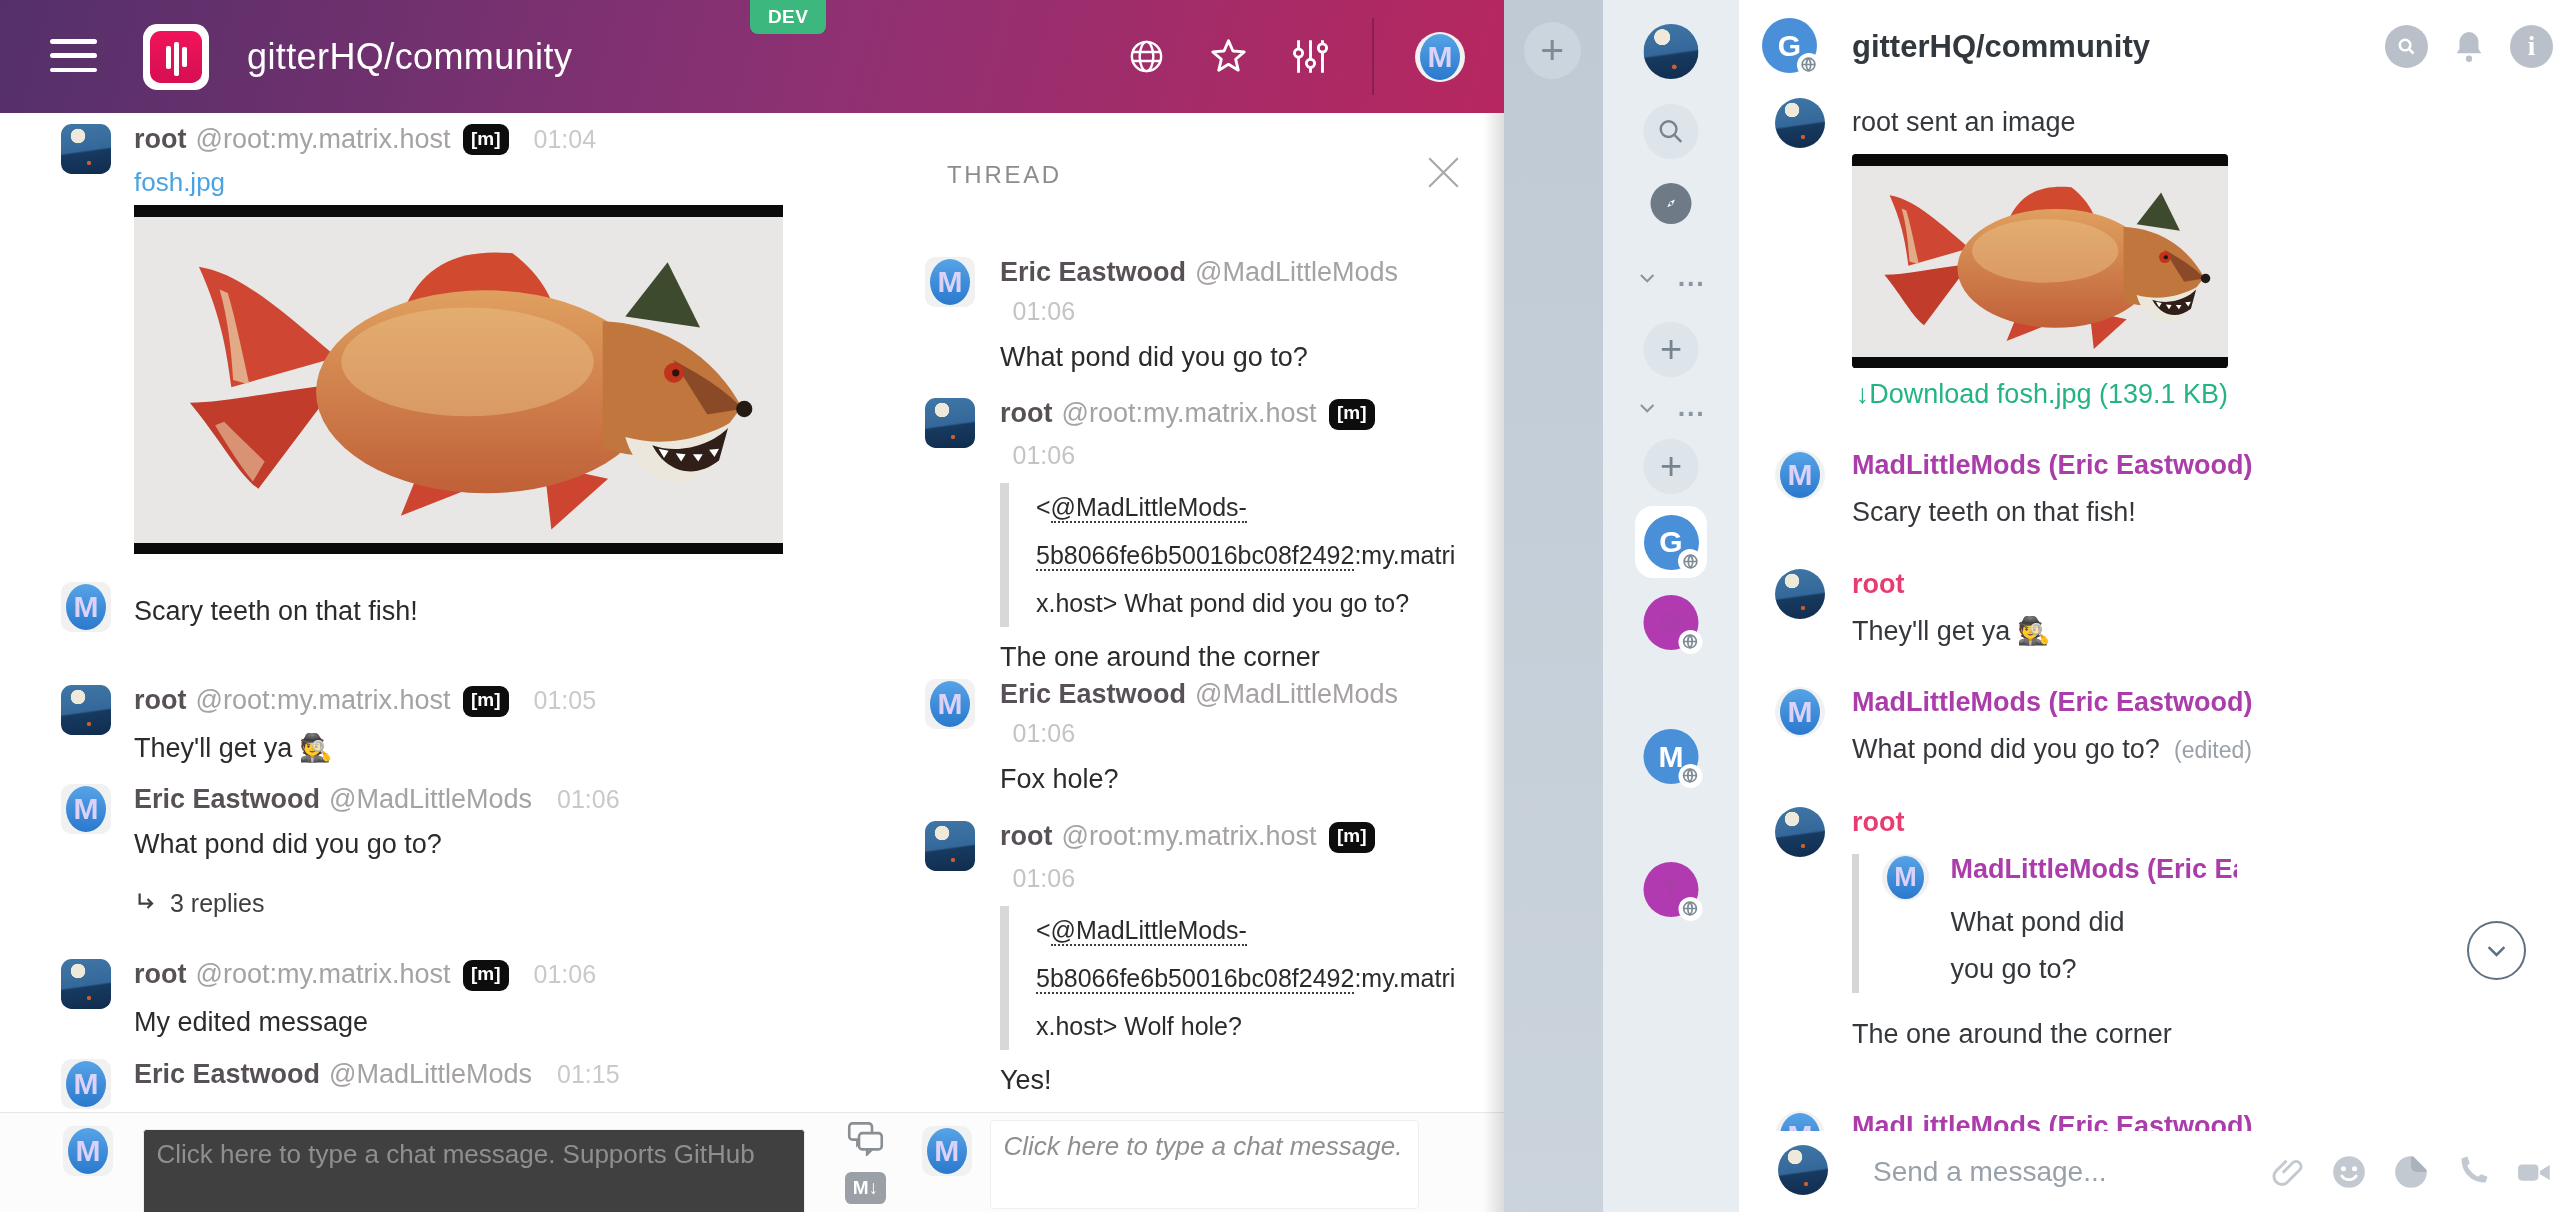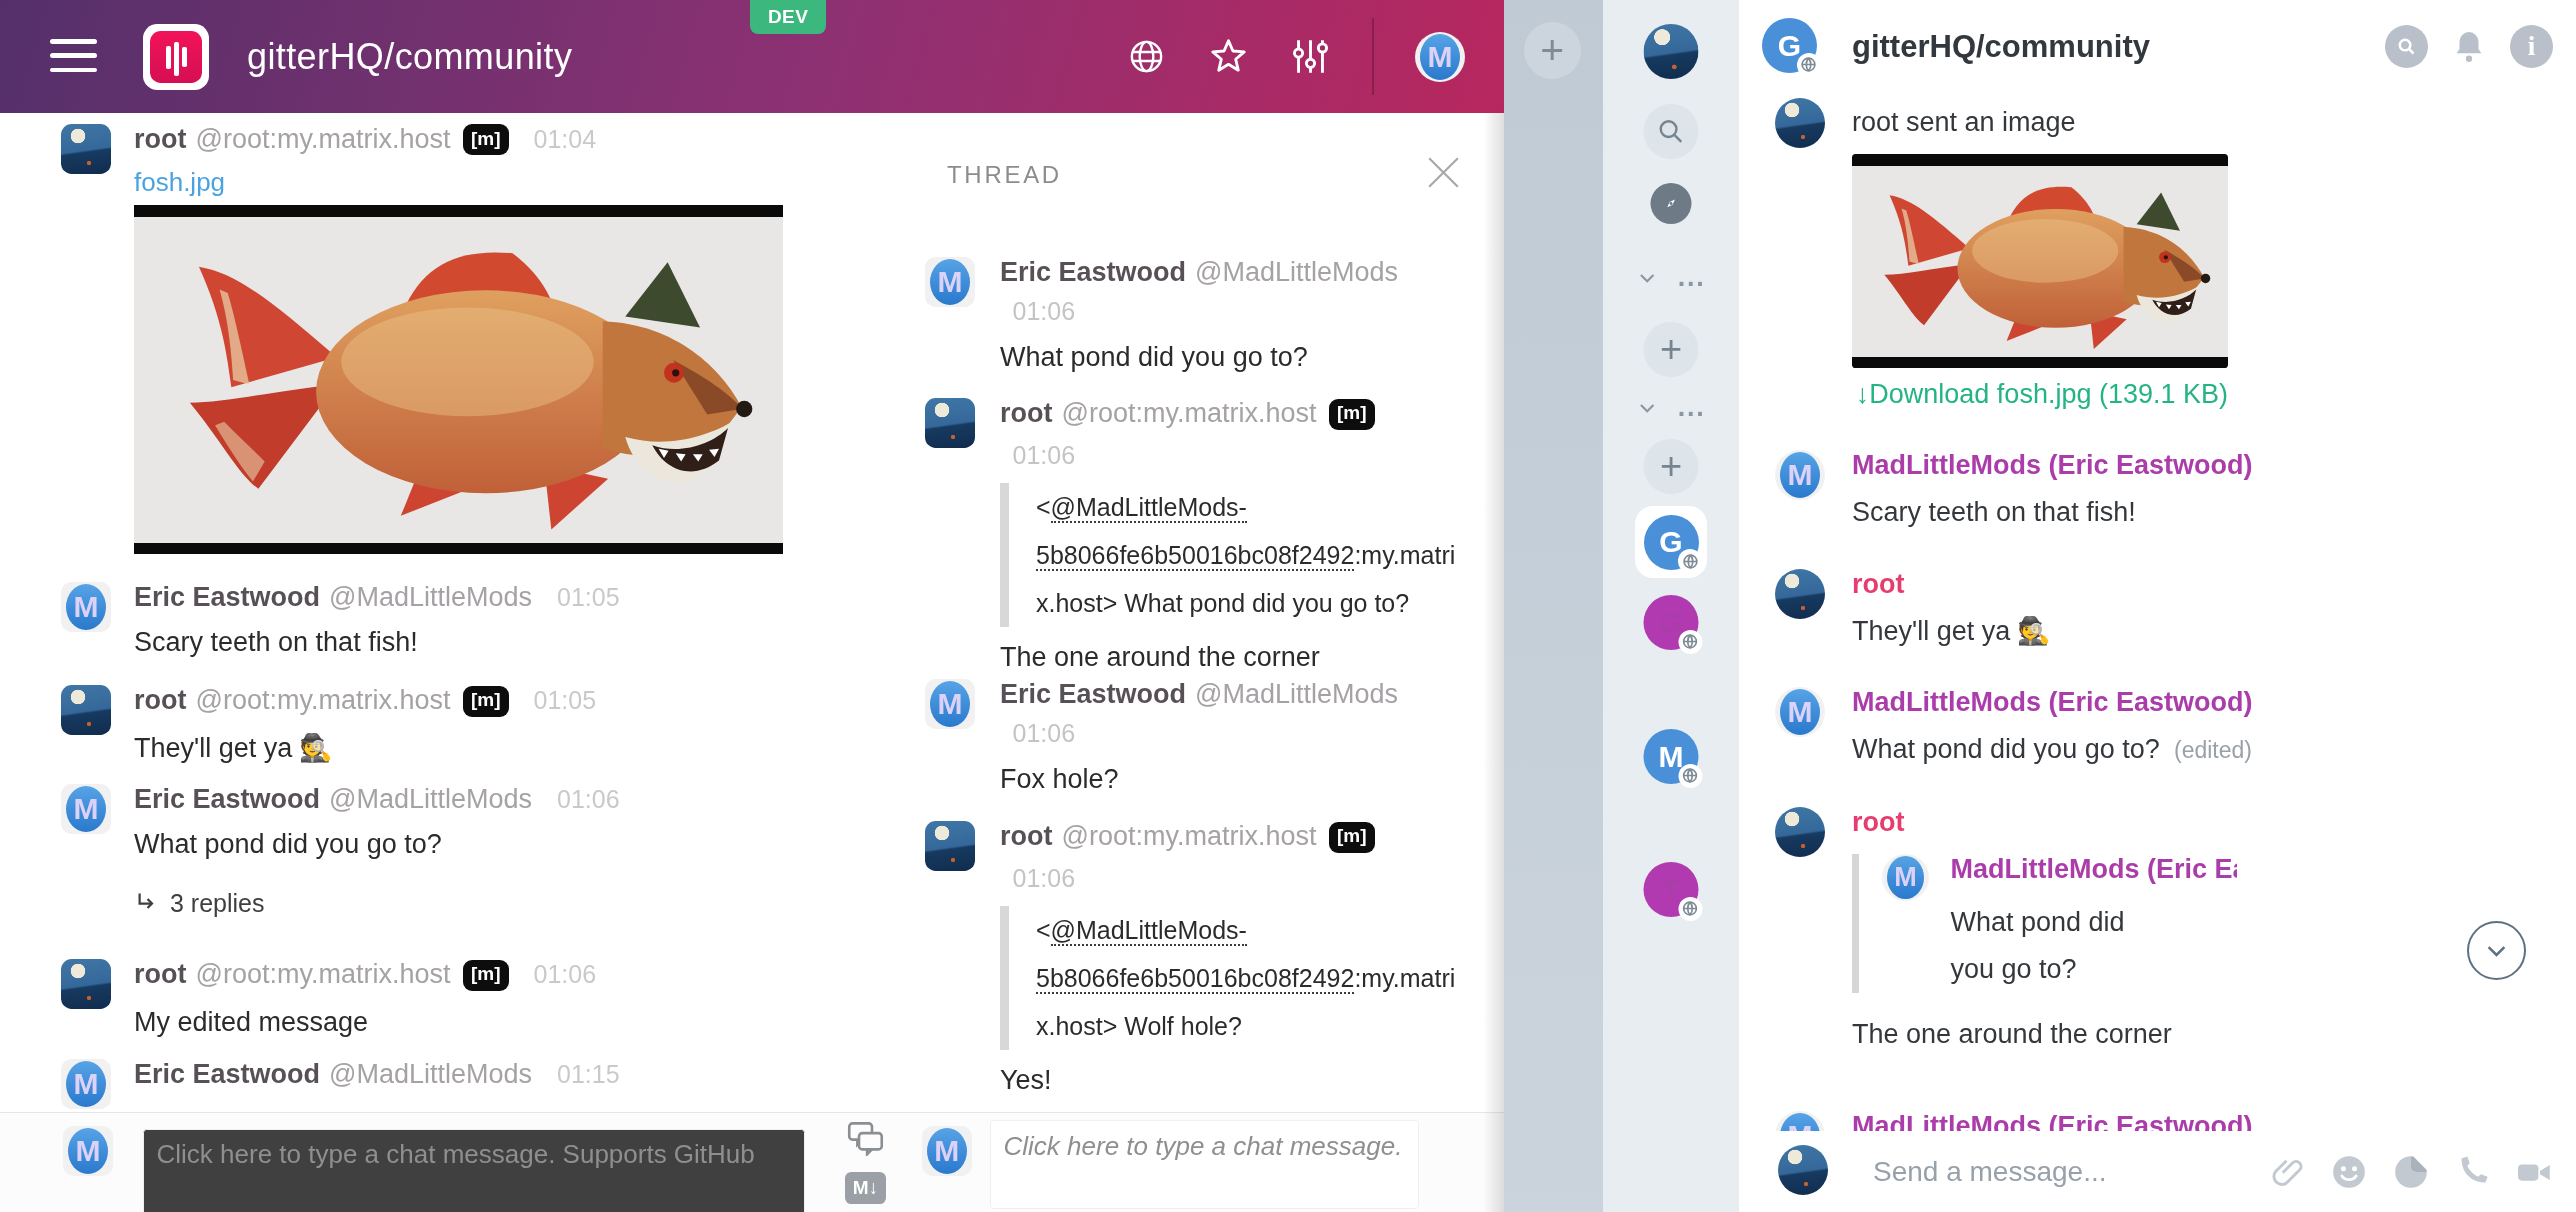--- a/index.html
+++ b/index.html
@@ -234,21 +234,20 @@
           </div>
         </div>
       </article>
 
       <article class="gmsg" style="top:469px">
         <div class="avatar av-mlm">
             <span class="ell"></span>
             <span class="ltr">M</span>
           </div>
         <div>
-          <div><span class="gname">Eric Eastwood</span><span class="ghandle">@MadLittleMods</span><span class="gtime">01:05</span></div>
           <div class="gtext">Scary teeth on that fish!</div>
         </div>
       </article>
 
       <article class="gmsg" style="top:572px">
         <div class="avatar av-moon"></div>
         <div>
           <div><span class="gname">root</span><span class="ghandle">@root:my.matrix.host</span><span class="mbadge">[m]</span><span class="gtime">01:05</span></div>
           <div class="gtext">They'll get ya 🕵️</div>
         </div>

